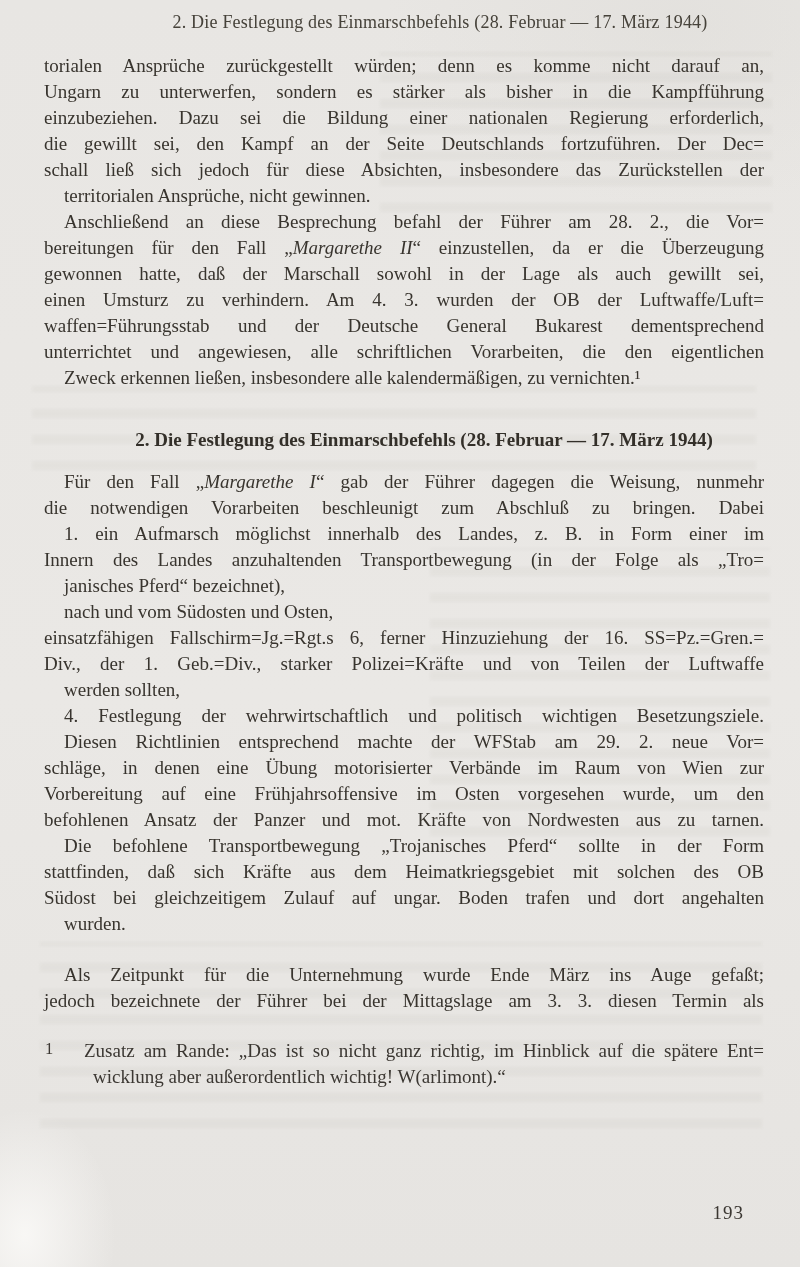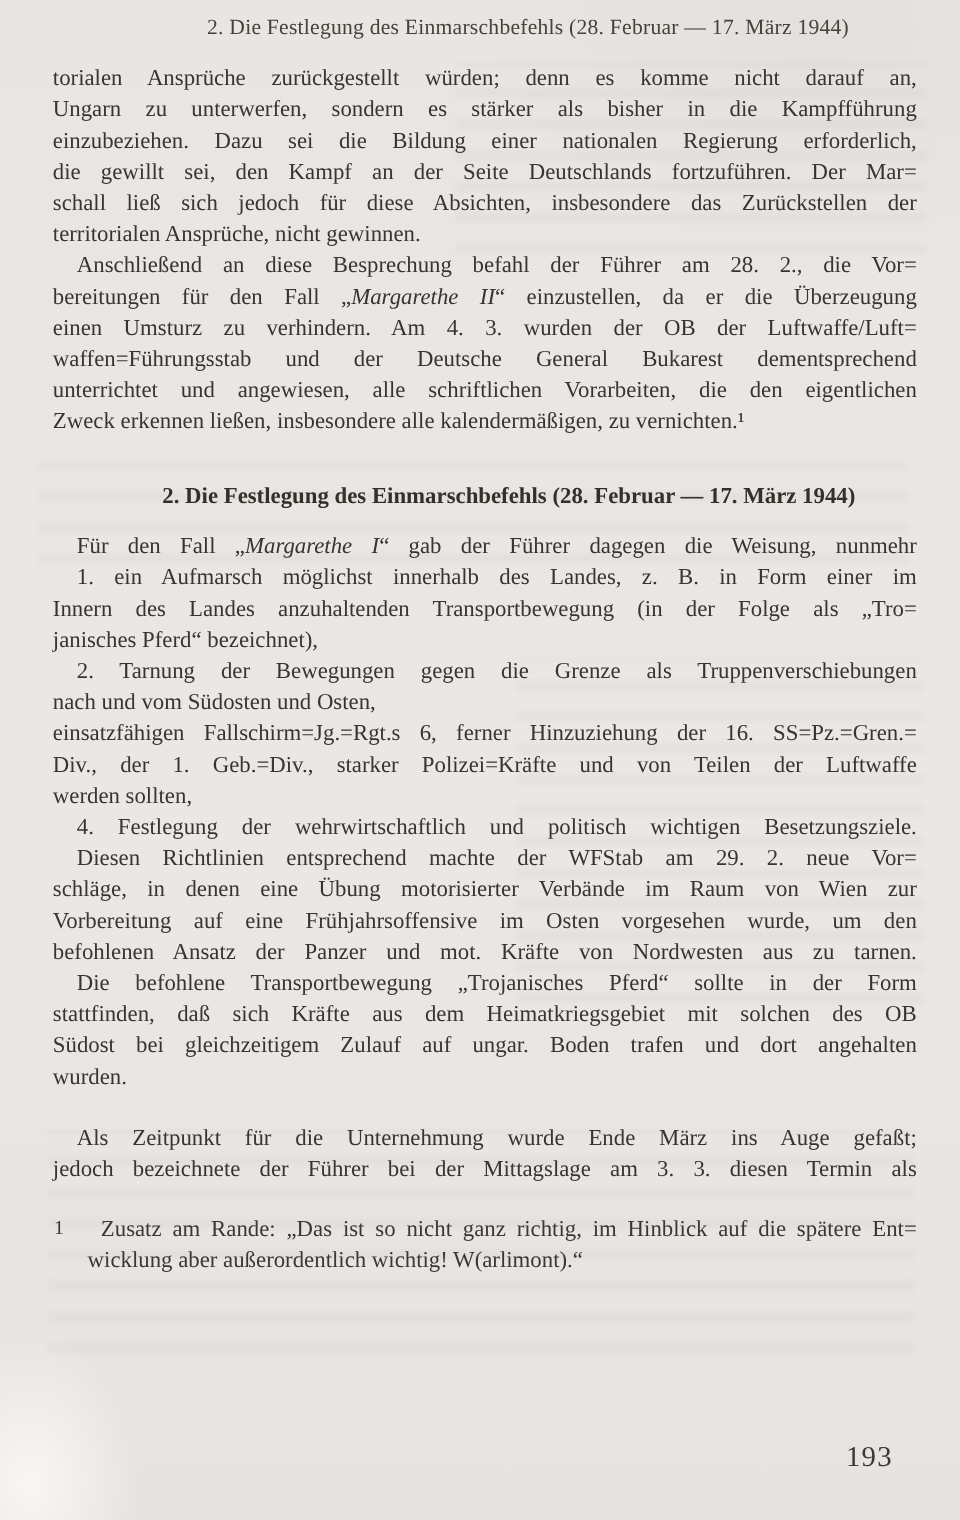--- a/index.html
+++ b/index.html
@@ -24,21 +24,21 @@
   }
 
   .content { padding: 0 36px 0 44px; position: relative; }
 
   .paragraph { margin: 0; }
   .paragraph:first-of-type { margin-top: 19px; }
   .para-gap { margin-top: 25px; }
 
   .line { font-size: 19px; line-height: 26px; }
   .just { text-align: justify; text-align-last: justify; }
-  .last { text-align: left; }
+  .last { text-align: left; margin-left: 20px; }
   .indent { text-indent: 20px; }
 
   .section-heading {
     margin-top: 36px; margin-bottom: 16px;
     padding-left: 40px;
     text-align: center;
     font-weight: bold;
     font-size: 19px; line-height: 26px;
     color: #332f29;
   }
@@ -49,21 +49,21 @@
     padding-left: 29px;
     font-size: 16.5px; line-height: 22px;
     color: #3b3732;
   }
   .footnote-marker { position: absolute; left: 1px; top: 0; }
   .fn-just { text-align: justify; text-align-last: justify; margin-left: 11px; }
 
   .page-number {
     position: absolute;
     top: 1202px; right: 56px;
-    font-size: 24px;
+    font-size: 19px;
     color: #3b3732;
     letter-spacing: 1px;
   }
 
   
   .bleed {
     position: absolute;
     pointer-events: none;
     filter: blur(1.6px);
     opacity: 0.5;
@@ -90,43 +90,44 @@
   <div class="bleed bleed-4"></div>
 
   <div class="running-header">2. Die Festlegung des Einmarschbefehls (28. Februar — 17. März 1944)</div>
 
   <div class="content">
 
   <div class="paragraph">
         <div class="line just">torialen Ansprüche zurückgestellt würden; denn es komme nicht darauf an,</div>
         <div class="line just">Ungarn zu unterwerfen, sondern es stärker als bisher in die Kampfführung</div>
         <div class="line just">einzubeziehen. Dazu sei die Bildung einer nationalen Regierung erforderlich,</div>
-        <div class="line just">die gewillt sei, den Kampf an der Seite Deutschlands fortzuführen. Der Mar=</div>
+        <div class="line just">die gewillt sei, den Kampf an der Seite Deutschlands fortzuführen. Der Dec=</div>
         <div class="line just">schall ließ sich jedoch für diese Absichten, insbesondere das Zurückstellen der</div>
         <div class="line last">territorialen Ansprüche, nicht gewinnen.</div>
       </div>
       <div class="paragraph">
         <div class="line just indent">Anschließend an diese Besprechung befahl der Führer am 28. 2., die Vor=</div>
         <div class="line just">bereitungen für den Fall „<em>Margarethe II</em>“ einzustellen, da er die Überzeugung</div>
+        <div class="line just">gewonnen hatte, daß der Marschall sowohl in der Lage als auch gewillt sei,</div>
         <div class="line just">einen Umsturz zu verhindern. Am 4. 3. wurden der OB der Luftwaffe/Luft=</div>
         <div class="line just">waffen=Führungsstab und der Deutsche General Bukarest dementsprechend</div>
         <div class="line just">unterrichtet und angewiesen, alle schriftlichen Vorarbeiten, die den eigentlichen</div>
         <div class="line last">Zweck erkennen ließen, insbesondere alle kalendermäßigen, zu vernichten.¹</div>
       </div>
       <div class="section-heading">2. Die Festlegung des Einmarschbefehls (28. Februar — 17. März 1944)</div>
       <div class="paragraph">
         <div class="line just indent">Für den Fall „<em>Margarethe I</em>“ gab der Führer dagegen die Weisung, nunmehr</div>
+        <div class="line just">die notwendigen Vorarbeiten beschleunigt zum Abschluß zu bringen. Dabei</div>
       </div>
       <div class="paragraph">
         <div class="line just indent">1. ein Aufmarsch möglichst innerhalb des Landes, z. B. in Form einer im</div>
         <div class="line just">Innern des Landes anzuhaltenden Transportbewegung (in der Folge als „Tro=</div>
         <div class="line last">janisches Pferd“ bezeichnet),</div>
       </div>
       <div class="paragraph">
-        <div class="line just indent">2. Tarnung der Bewegungen gegen die Grenze als Truppenverschiebungen</div>
         <div class="line last">nach und vom Südosten und Osten,</div>
       </div>
       <div class="paragraph">
         <div class="line just">einsatzfähigen Fallschirm=Jg.=Rgt.s 6, ferner Hinzuziehung der 16. SS=Pz.=Gren.=</div>
         <div class="line just">Div., der 1. Geb.=Div., starker Polizei=Kräfte und von Teilen der Luftwaffe</div>
         <div class="line last">werden sollten,</div>
       </div>
       <div class="paragraph">
         <div class="line just indent">4. Festlegung der wehrwirtschaftlich und politisch wichtigen Besetzungsziele.</div>
       </div>

